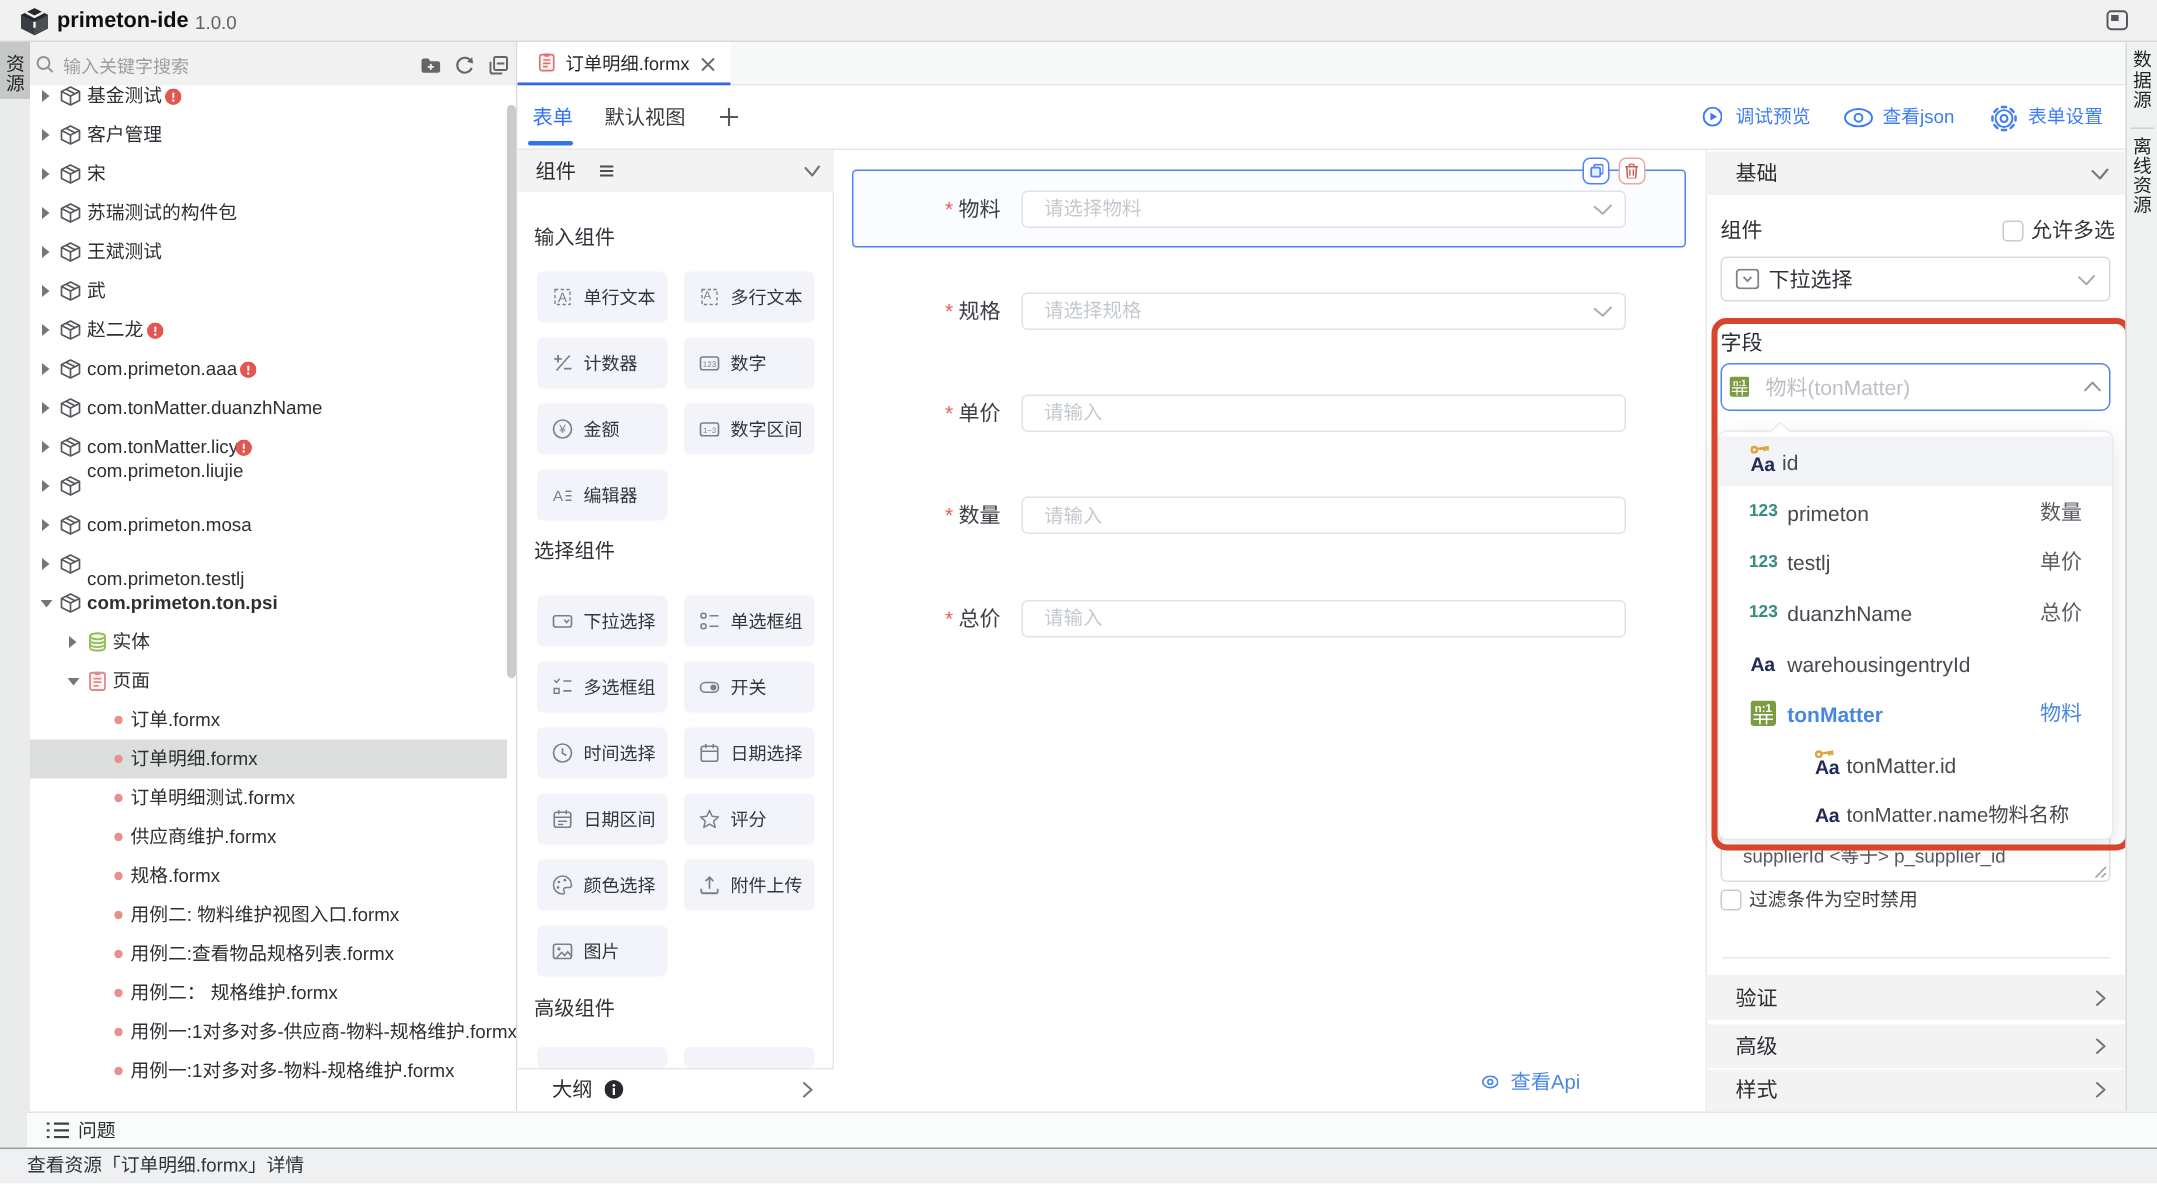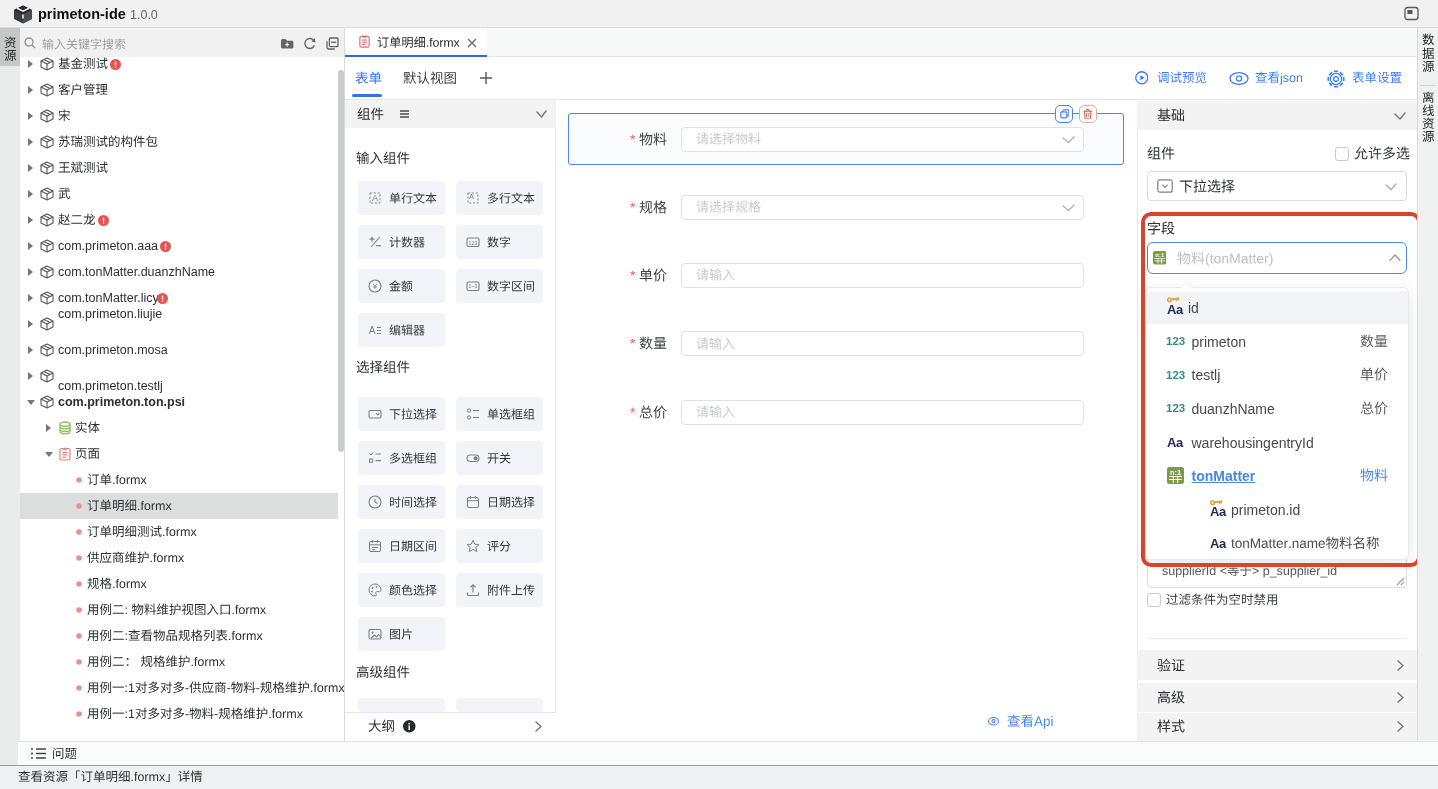--- a/index.html
+++ b/index.html
@@ -1095,33 +1095,33 @@
 <svg class="ab" style="left:1167px;top:467.35px;" width="17" height="17" viewBox="0 0 17 17">
     <rect width="17" height="17" rx="2.5" fill="#7d9b42"></rect>
     <text x="8.5" y="7.6" font-size="7.5" font-weight="bold" fill="#fff" text-anchor="middle" font-family="Liberation Sans,sans-serif">n:1</text>
     <g stroke="#fff" stroke-width="1">
       <line x1="2" y1="9.5" x2="15" y2="9.5"></line>
       <line x1="2" y1="12.5" x2="15" y2="12.5"></line>
       <line x1="6.3" y1="9.5" x2="6.3" y2="16"></line>
       <line x1="10.7" y1="9.5" x2="10.7" y2="16"></line>
     </g>
   </svg>
-<div class="ab" style="left:1191.5px;top:468.35px;font-size:14px;color:#4787e0;font-weight:bold;white-space:nowrap;line-height:1.2;text-decoration:underline;">tonMatter</div>
+<div class="ab" style="left:1191.5px;top:468.35px;font-size:14px;color:#4787e0;font-weight:bold;white-space:nowrap;line-height:1.2;">tonMatter</div>
 <svg style="position:absolute;left:1360.0px;top:468.4px;" width="28.00" height="17.36" viewBox="0 0 2000 1240" fill="#4787e0">
     <use href="#g7269" x="0"></use>
     <use href="#g6599" x="1000"></use>
   </svg>
 <div class="ab" style="left:1210px;top:504.05px;font-size:13px;color:#232b55;font-weight:700;white-space:nowrap;line-height:1.2;letter-spacing:-0.3px">Aa</div>
 <svg class="ab" style="left:1210px;top:497.55px;" width="13" height="8" viewBox="0 0 13 8">
     <g stroke="#dfa43c" stroke-width="1.6" fill="none">
       <circle cx="2.5" cy="4.8" r="1.8"></circle>
       <path d="M4.2 4.4 L12.2 3 M9.3 3.6 L9.6 5.8 M11.3 3.2 L11.6 5.4"></path>
     </g>
   </svg>
-<div class="ab" style="left:1231px;top:502.05px;font-size:14px;color:#46494f;font-weight:normal;white-space:nowrap;line-height:1.2;">primeton.id</div>
+<div class="ab" style="left:1231px;top:502.05px;font-size:14px;color:#46494f;font-weight:normal;white-space:nowrap;line-height:1.2;">tonMatter.id</div>
 <div class="ab" style="left:1210px;top:535.75px;font-size:13px;color:#232b55;font-weight:700;white-space:nowrap;line-height:1.2;letter-spacing:-0.3px">Aa</div>
 <svg style="position:absolute;left:1231.0px;top:536.1px;" width="148.55" height="16.74" viewBox="0 0 11003 1240" fill="#46494f">
     <use href="#g0074" x="0"></use>
     <use href="#g006f" x="278"></use>
     <use href="#g006e" x="834"></use>
     <use href="#g004d" x="1390"></use>
     <use href="#g0061" x="2223"></use>
     <use href="#g0074" x="2779"></use>
     <use href="#g0074" x="3057"></use>
     <use href="#g0065" x="3335"></use>

